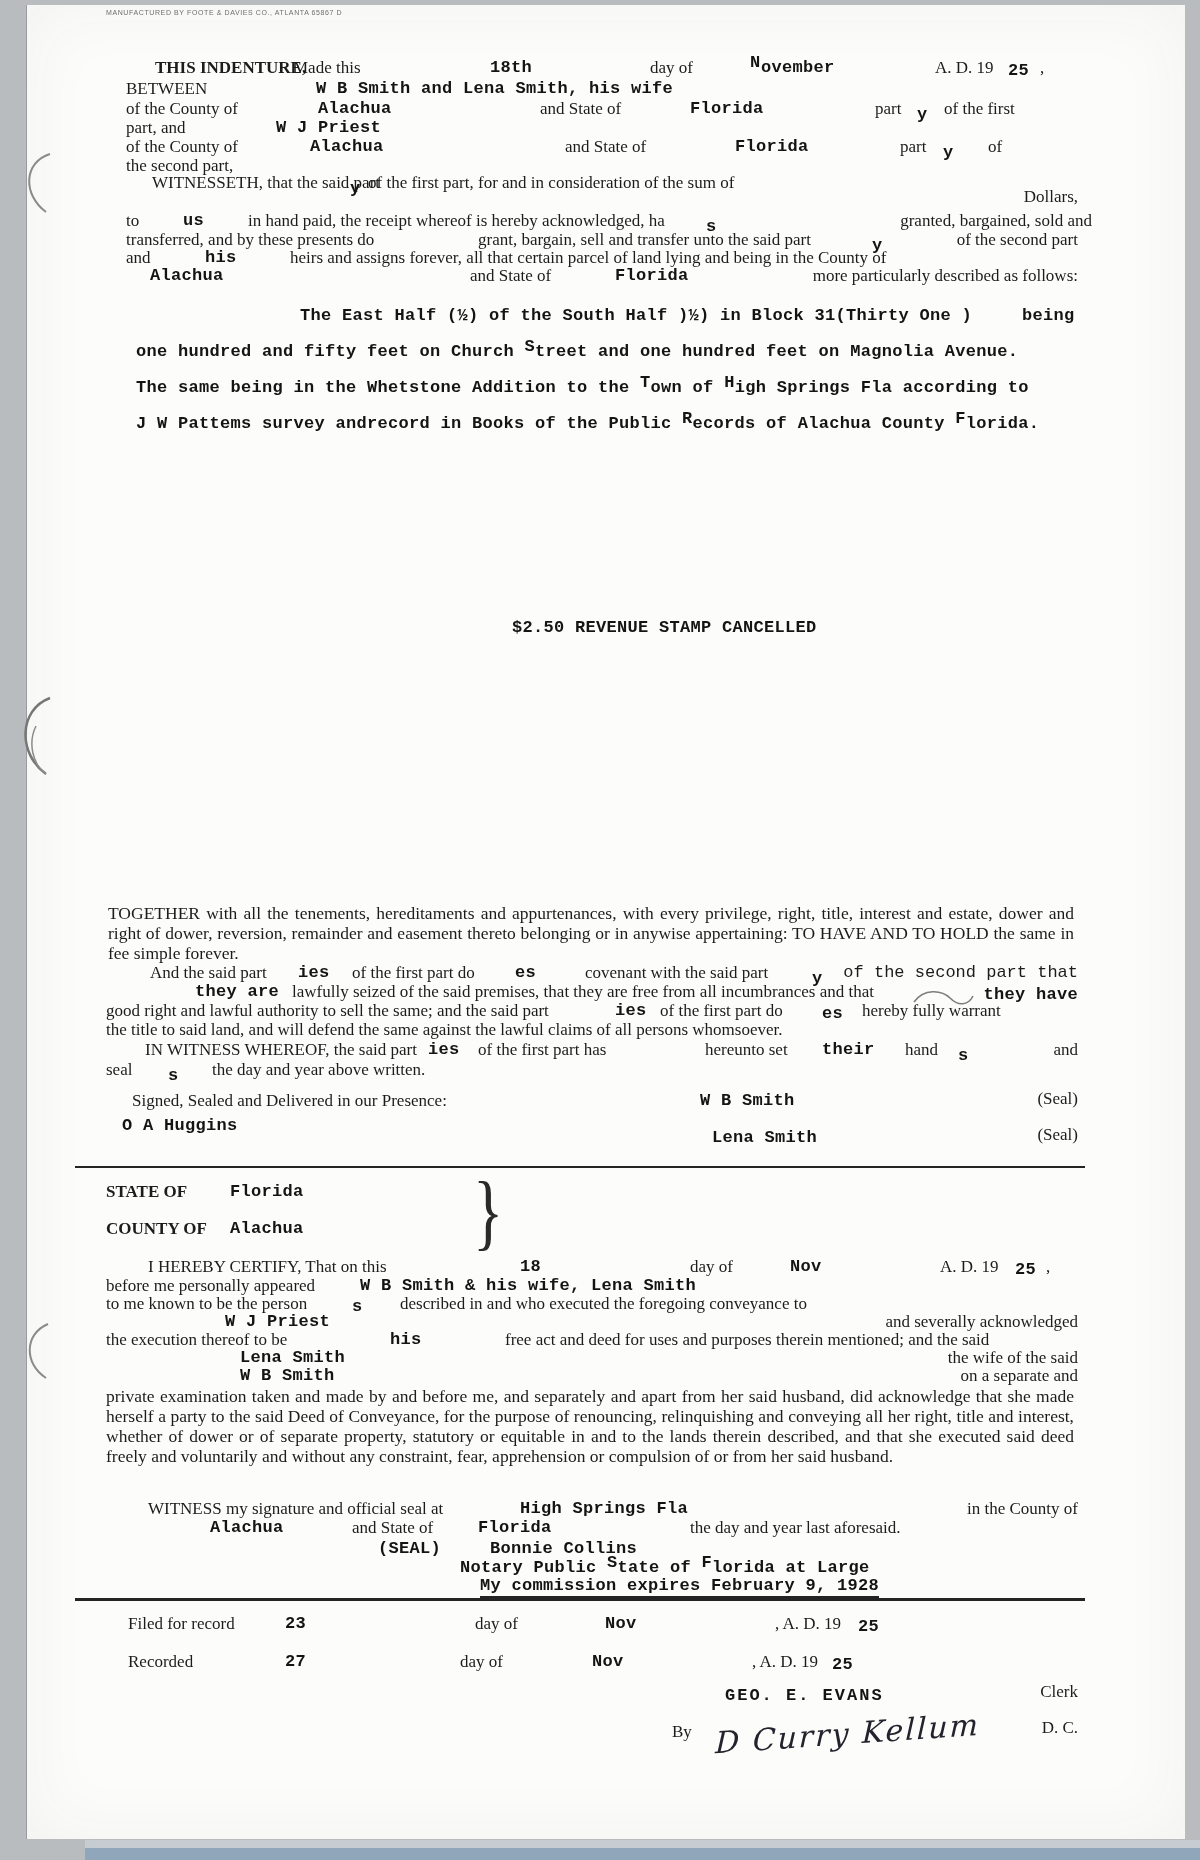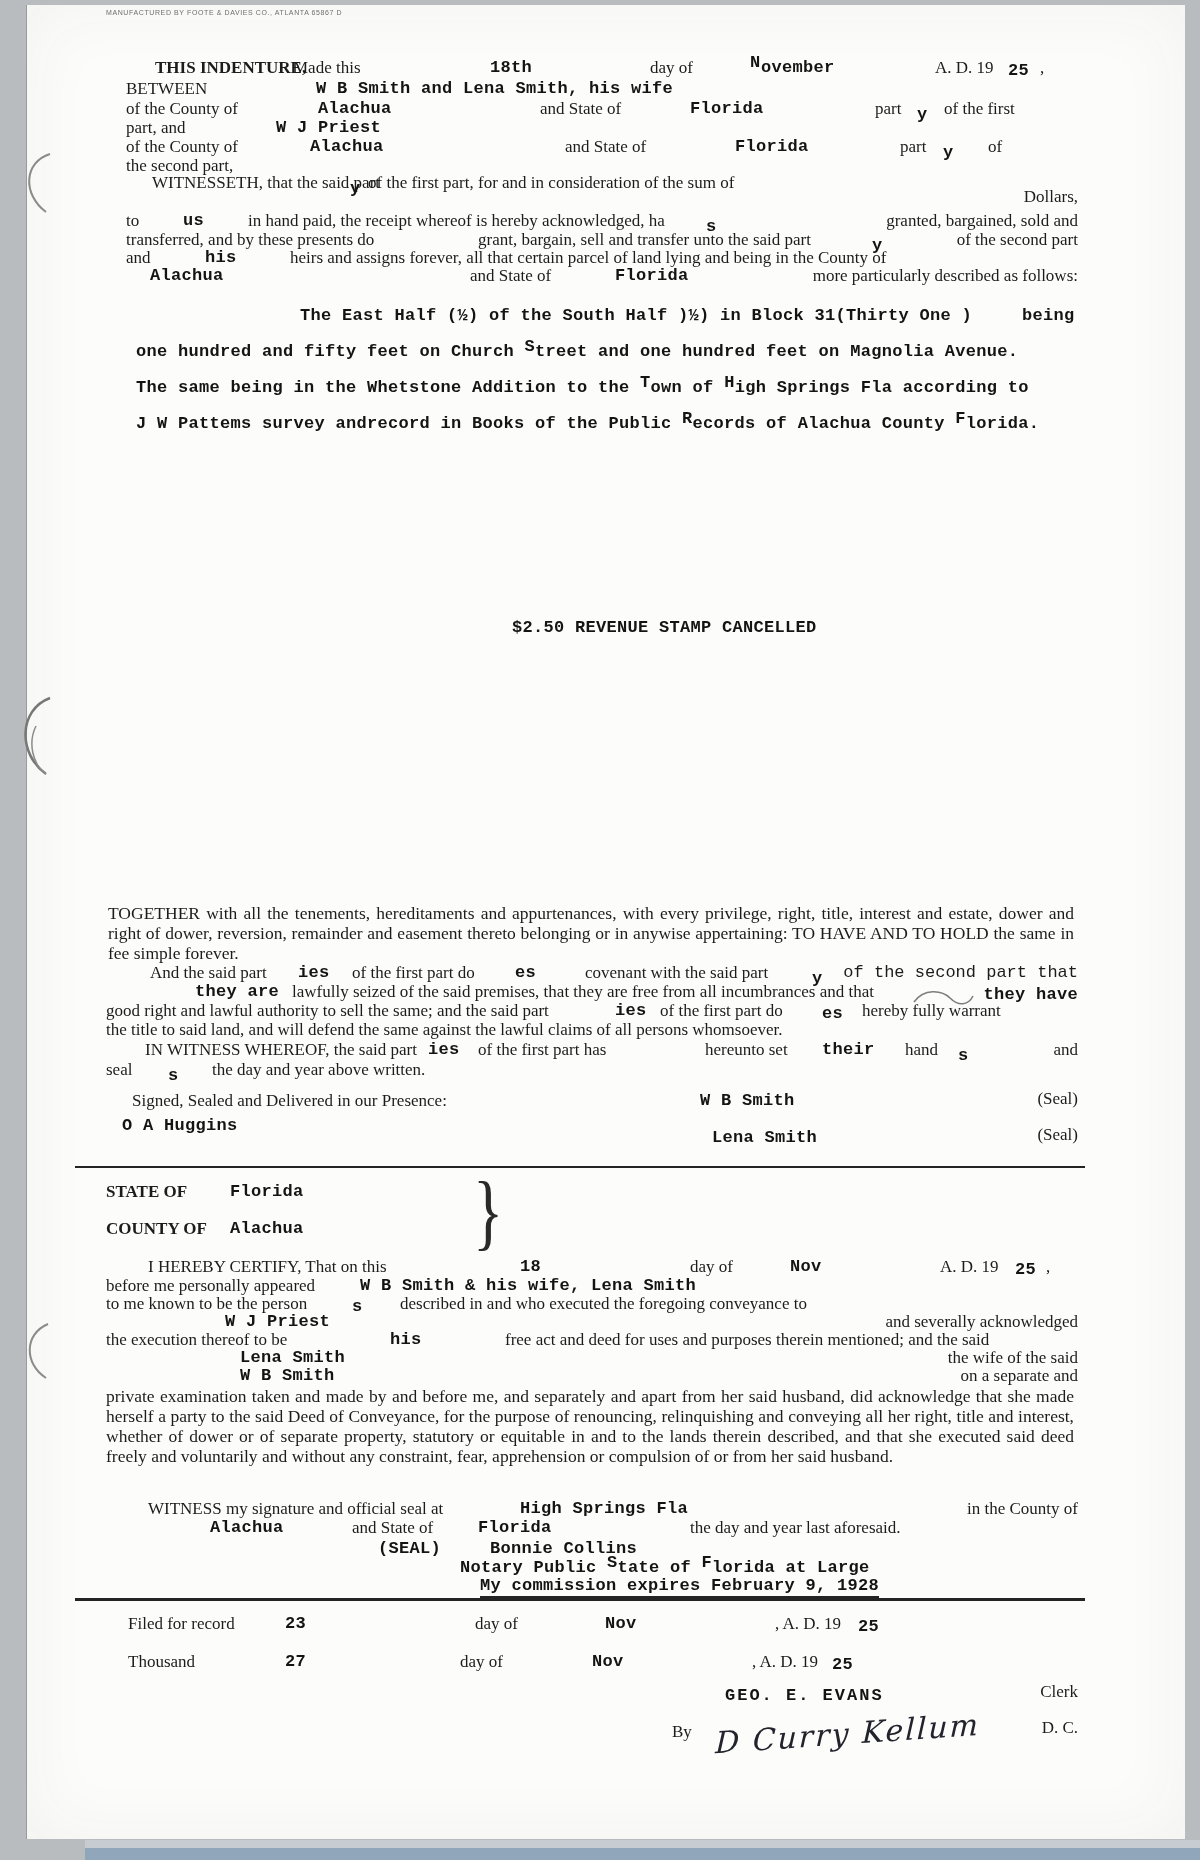--- a/index.html
+++ b/index.html
@@ -99,21 +99,21 @@
     <span class="p" style="left:368px;">of the first part, for and in consideration of the sum of</span>
   </div>
   <div class="ln" style="top:187px;">
     <span class="p" style="right:122px;">Dollars,</span>
   </div>
   <div class="ln" style="top:211px;">
     <span class="p" style="left:126px;">to</span>
     <span class="t" style="left:183px;">us</span>
     <span class="p" style="left:248px;">in hand paid, the receipt whereof is hereby acknowledged, ha</span>
     <span class="t low" style="left:706px;">s</span>
-    <span class="p" style="right:122px;margin-left:11px;">granted, bargained, sold and</span>
+    <span class="p" style="right:108px;margin-left:11px;">granted, bargained, sold and</span>
   </div>
   <div class="ln" style="top:230px;">
     <span class="p" style="left:126px;">transferred, and by these presents do</span>
     <span class="p" style="left:478px;">grant, bargain, sell and transfer unto the said part</span>
     <span class="t low" style="left:872px;">y</span>
     <span class="p" style="right:122px;">of the second part</span>
   </div>
   <div class="ln" style="top:248px;">
     <span class="p" style="left:126px;">and</span>
     <span class="t" style="left:205px;">his</span>
@@ -264,21 +264,21 @@
 
   <div class="ln" style="top:1614px;">
     <span class="p" style="left:128px;">Filed for record</span>
     <span class="t" style="left:285px;">23</span>
     <span class="p" style="left:475px;">day of</span>
     <span class="t" style="left:605px;">Nov</span>
     <span class="p" style="left:775px;">, A. D. 19</span>
     <span class="t low2" style="left:858px;">25</span>
   </div>
   <div class="ln" style="top:1652px;">
-    <span class="p" style="left:128px;">Thousand</span>
+    <span class="p" style="left:128px;">Recorded</span>
     <span class="t" style="left:285px;">27</span>
     <span class="p" style="left:460px;">day of</span>
     <span class="t" style="left:592px;">Nov</span>
     <span class="p" style="left:752px;">, A. D. 19</span>
     <span class="t low2" style="left:832px;">25</span>
   </div>
   <div class="ln" style="top:1686px;">
     <span class="t" style="left:725px; letter-spacing:2px;">GEO. E. EVANS</span>
     <span class="p" style="right:122px; top:-4px;">Clerk</span>
   </div>

